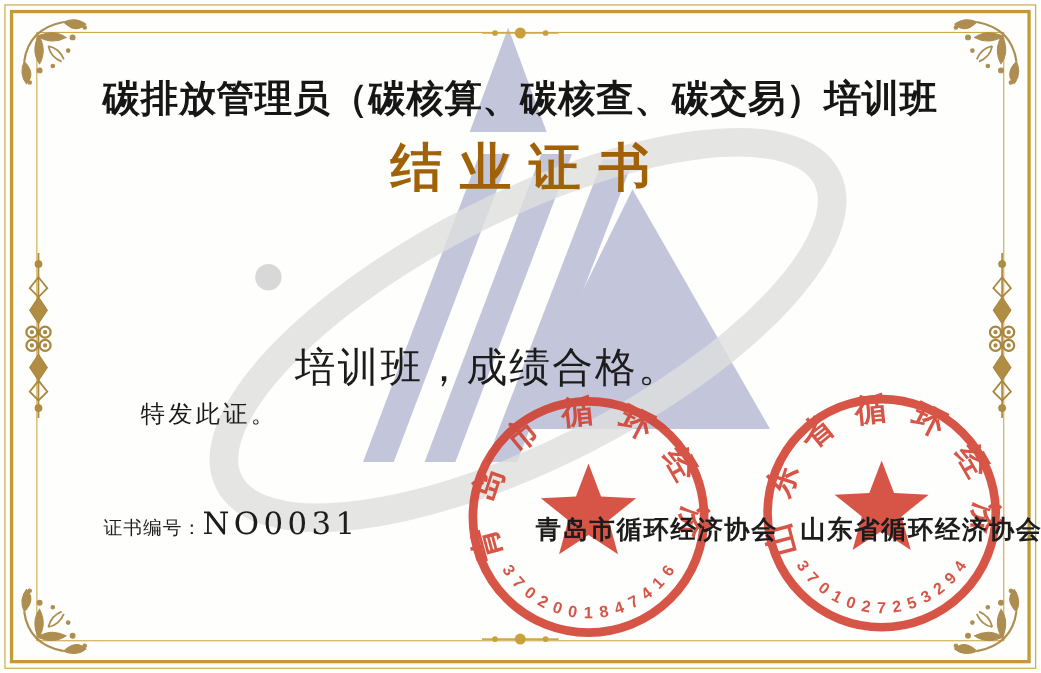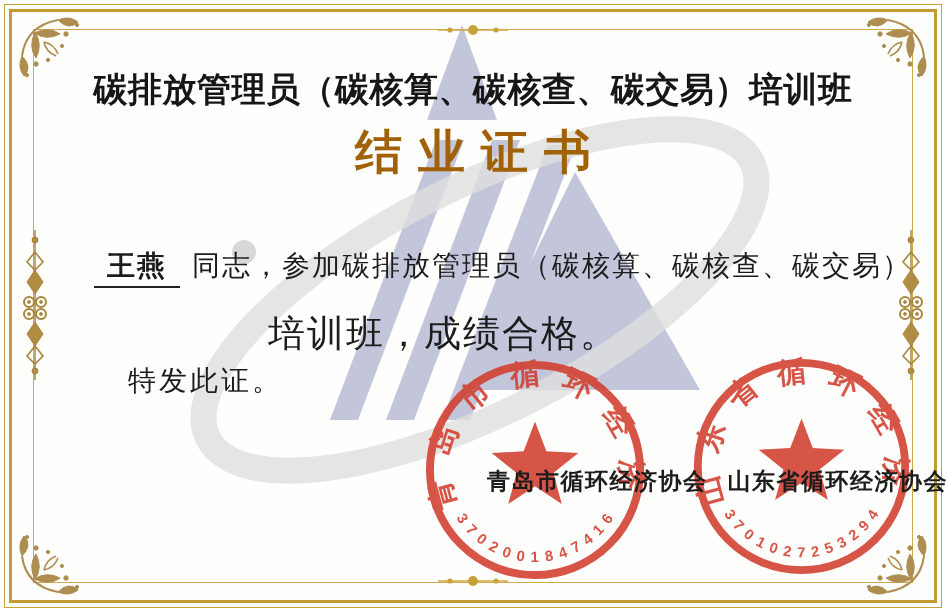--- a/index.html
+++ b/index.html
@@ -39,21 +39,21 @@
     font-family: "Liberation Sans", "DejaVu Sans", sans-serif;
     font-size: 47px; font-weight: 900; letter-spacing: 16px; padding-left: 16px; color: #a16207;
   }
   .body-line1 { top: 247px; left: 94px; font-size: 28px; letter-spacing: 2px; }
   .recipient-underline {
     display: inline-block; padding: 0 13px 1px 13px;
     border-bottom: 2px solid #222; font-weight: 600;
   }
   .body-line1 .after-name { margin-left: 12px; }
   .body-line2 { top: 309px; left: 268px; font-size: 37px; letter-spacing: 2px; }
-  .issue-statement { top: 362px; left: 128px; font-size: 28px; letter-spacing: 3px; }
+  .issue-statement { top: 362px; left: 128px; font-size: 22px; letter-spacing: 3px; }
   .certno { top: 459px; left: 94px; display: flex; align-items: baseline; }
   .certno-label { font-size: 17px; letter-spacing: 1px; }
   .certno-value { font-size: 28px; font-family: "DejaVu Serif", "Liberation Serif", serif; letter-spacing: 4px; }
   .issuers { top: 466px; left: 487px; font-size: 23px; font-weight: 700; white-space: nowrap; letter-spacing: 1.5px; }
   .issuers .gap { display: inline-block; width: 20px; }
   .issue-date { top: 500px; left: 640px; width: 205px; text-align: center; font-size: 23px; font-weight: 600; letter-spacing: 1px; }
   
   .stamp { position: absolute; z-index: 4; pointer-events: none; }
   .stamp.left  { left: 421px; top: 356px; width: 228px; height: 228px; }
   .stamp.right { left: 689px; top: 354px; width: 225px; height: 225px; }
@@ -202,26 +202,27 @@
   <svg class="frame-dots bottom" viewBox="0 0 70 12">
     <line x1="0" y1="6" x2="70" y2="6" stroke="#cfa94a" stroke-width="1.5"></line>
     <circle cx="12" cy="6" r="2.6" fill="#c8a13c"></circle>
       <circle cx="35" cy="6" r="5" fill="#c8a13c"></circle>
       <circle cx="58" cy="6" r="2.6" fill="#c8a13c"></circle>
   </svg>
 
   <div class="txt title">碳排放管理员（碳核算、碳核查、碳交易）培训班</div>
   <div class="txt heading">结业证书</div>
 
-  <div class="txt body-line1">
-    <span class="recipient-underline">王燕</span><span class="after-name">同志，参加碳排放管理员（碳核算、碳核查、碳交易）</span>
-  </div>
   <div class="txt body-line2">培训班，成绩合格。</div>
   <div class="txt issue-statement">特发此证。</div>
 
+  <div class="txt certno">
+    <span class="certno-label">证书编号：</span>
+    <span class="certno-value">NO0031</span>
+  </div>
 
   <div class="txt issuers">
     <span>青岛市循环经济协会</span><span class="gap"></span><span>山东省循环经济协会</span>
   </div>
 
   <svg class="stamp left" viewBox="0 0 230 230">
     <g opacity="0.87">
       <circle cx="115" cy="115" r="106" fill="none" stroke="#d23c2c" stroke-width="8"></circle>
       <polygon fill="#d23c2c" points="115,66 126.5,96.2 158.7,97.8 133.5,118 142,149.2 115,131.5 88,149.2 96.5,118 71.3,97.8 103.5,96.2"></polygon>
       <path id="arcTopL" d="M 39.7 158.5 A 87 87 0 1 1 190.3 158.5" fill="none"></path>

